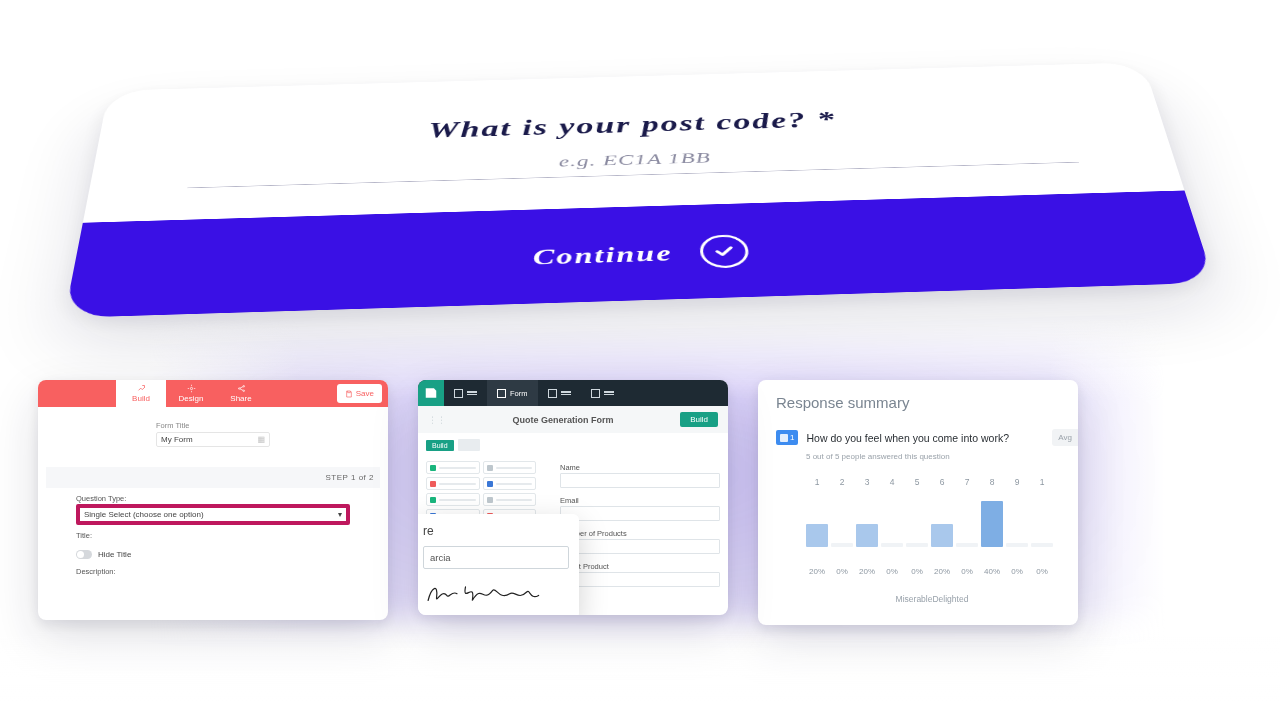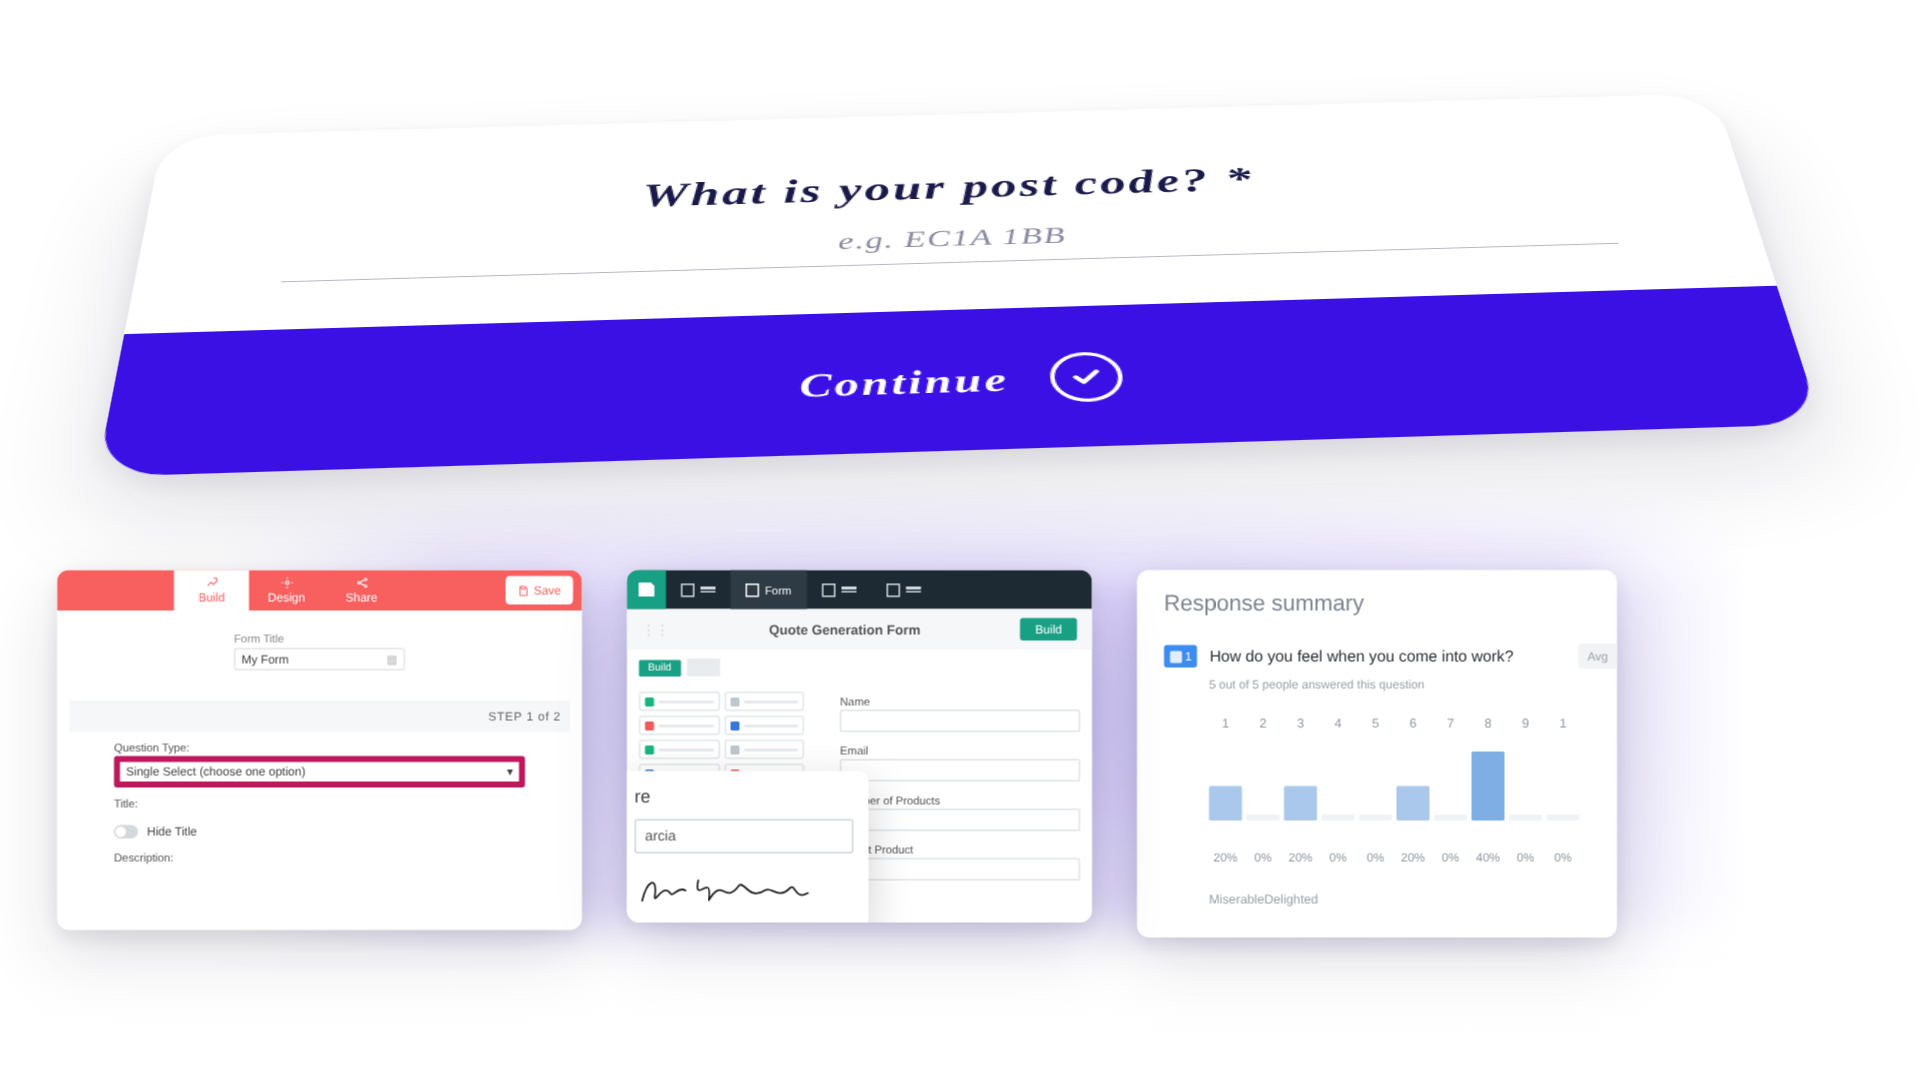--- a/index.html
+++ b/index.html
@@ -102,21 +102,21 @@
   .c3-badge .bicon{width:8px;height:8px;background:#fff;opacity:.85;border-radius:1px;}
   .c3-qtxt{font-size:10.5px;color:#2a2f34;font-weight:500;flex:1;}
   .c3-avg{background:#f1f3f5;color:#9aa2aa;font-size:8px;padding:4px 6px;border-radius:3px 0 0 3px;margin-right:0;}
   .c3-meta{color:#9aa2aa;font-size:8px;margin:6px 0 14px 30px;}
   .c3-bars{display:flex;gap:3px;padding-left:30px;}
   .c3-col{width:22px;display:flex;flex-direction:column;align-items:center;}
   .c3-num{height:14px;color:#8e98a2;font-size:8.5px;display:flex;align-items:center;}
   .c3-barwrap{height:58px;width:22px;display:flex;align-items:flex-end;}
   .c3-bar{width:100%;border-radius:1px;}
   .c3-pct{font-size:8px;color:#8e98a2;margin-top:20px;}
-  .c3-legend{display:flex;justify-content:flex-start;padding:18px 20px 0 30px;font-size:8.5px;color:#98a1aa;}
+  .c3-legend{display:flex;justify-content:center;padding:18px 20px 0 30px;font-size:8.5px;color:#98a1aa;}
 
 </style>
 </head>
 <body>
 
 <div class="scene">
   <div class="halo"></div>
   <div class="halo-mask-top"></div>
   <div class="halo-mask-left"></div>
   <div class="halo-mask-right"></div>

